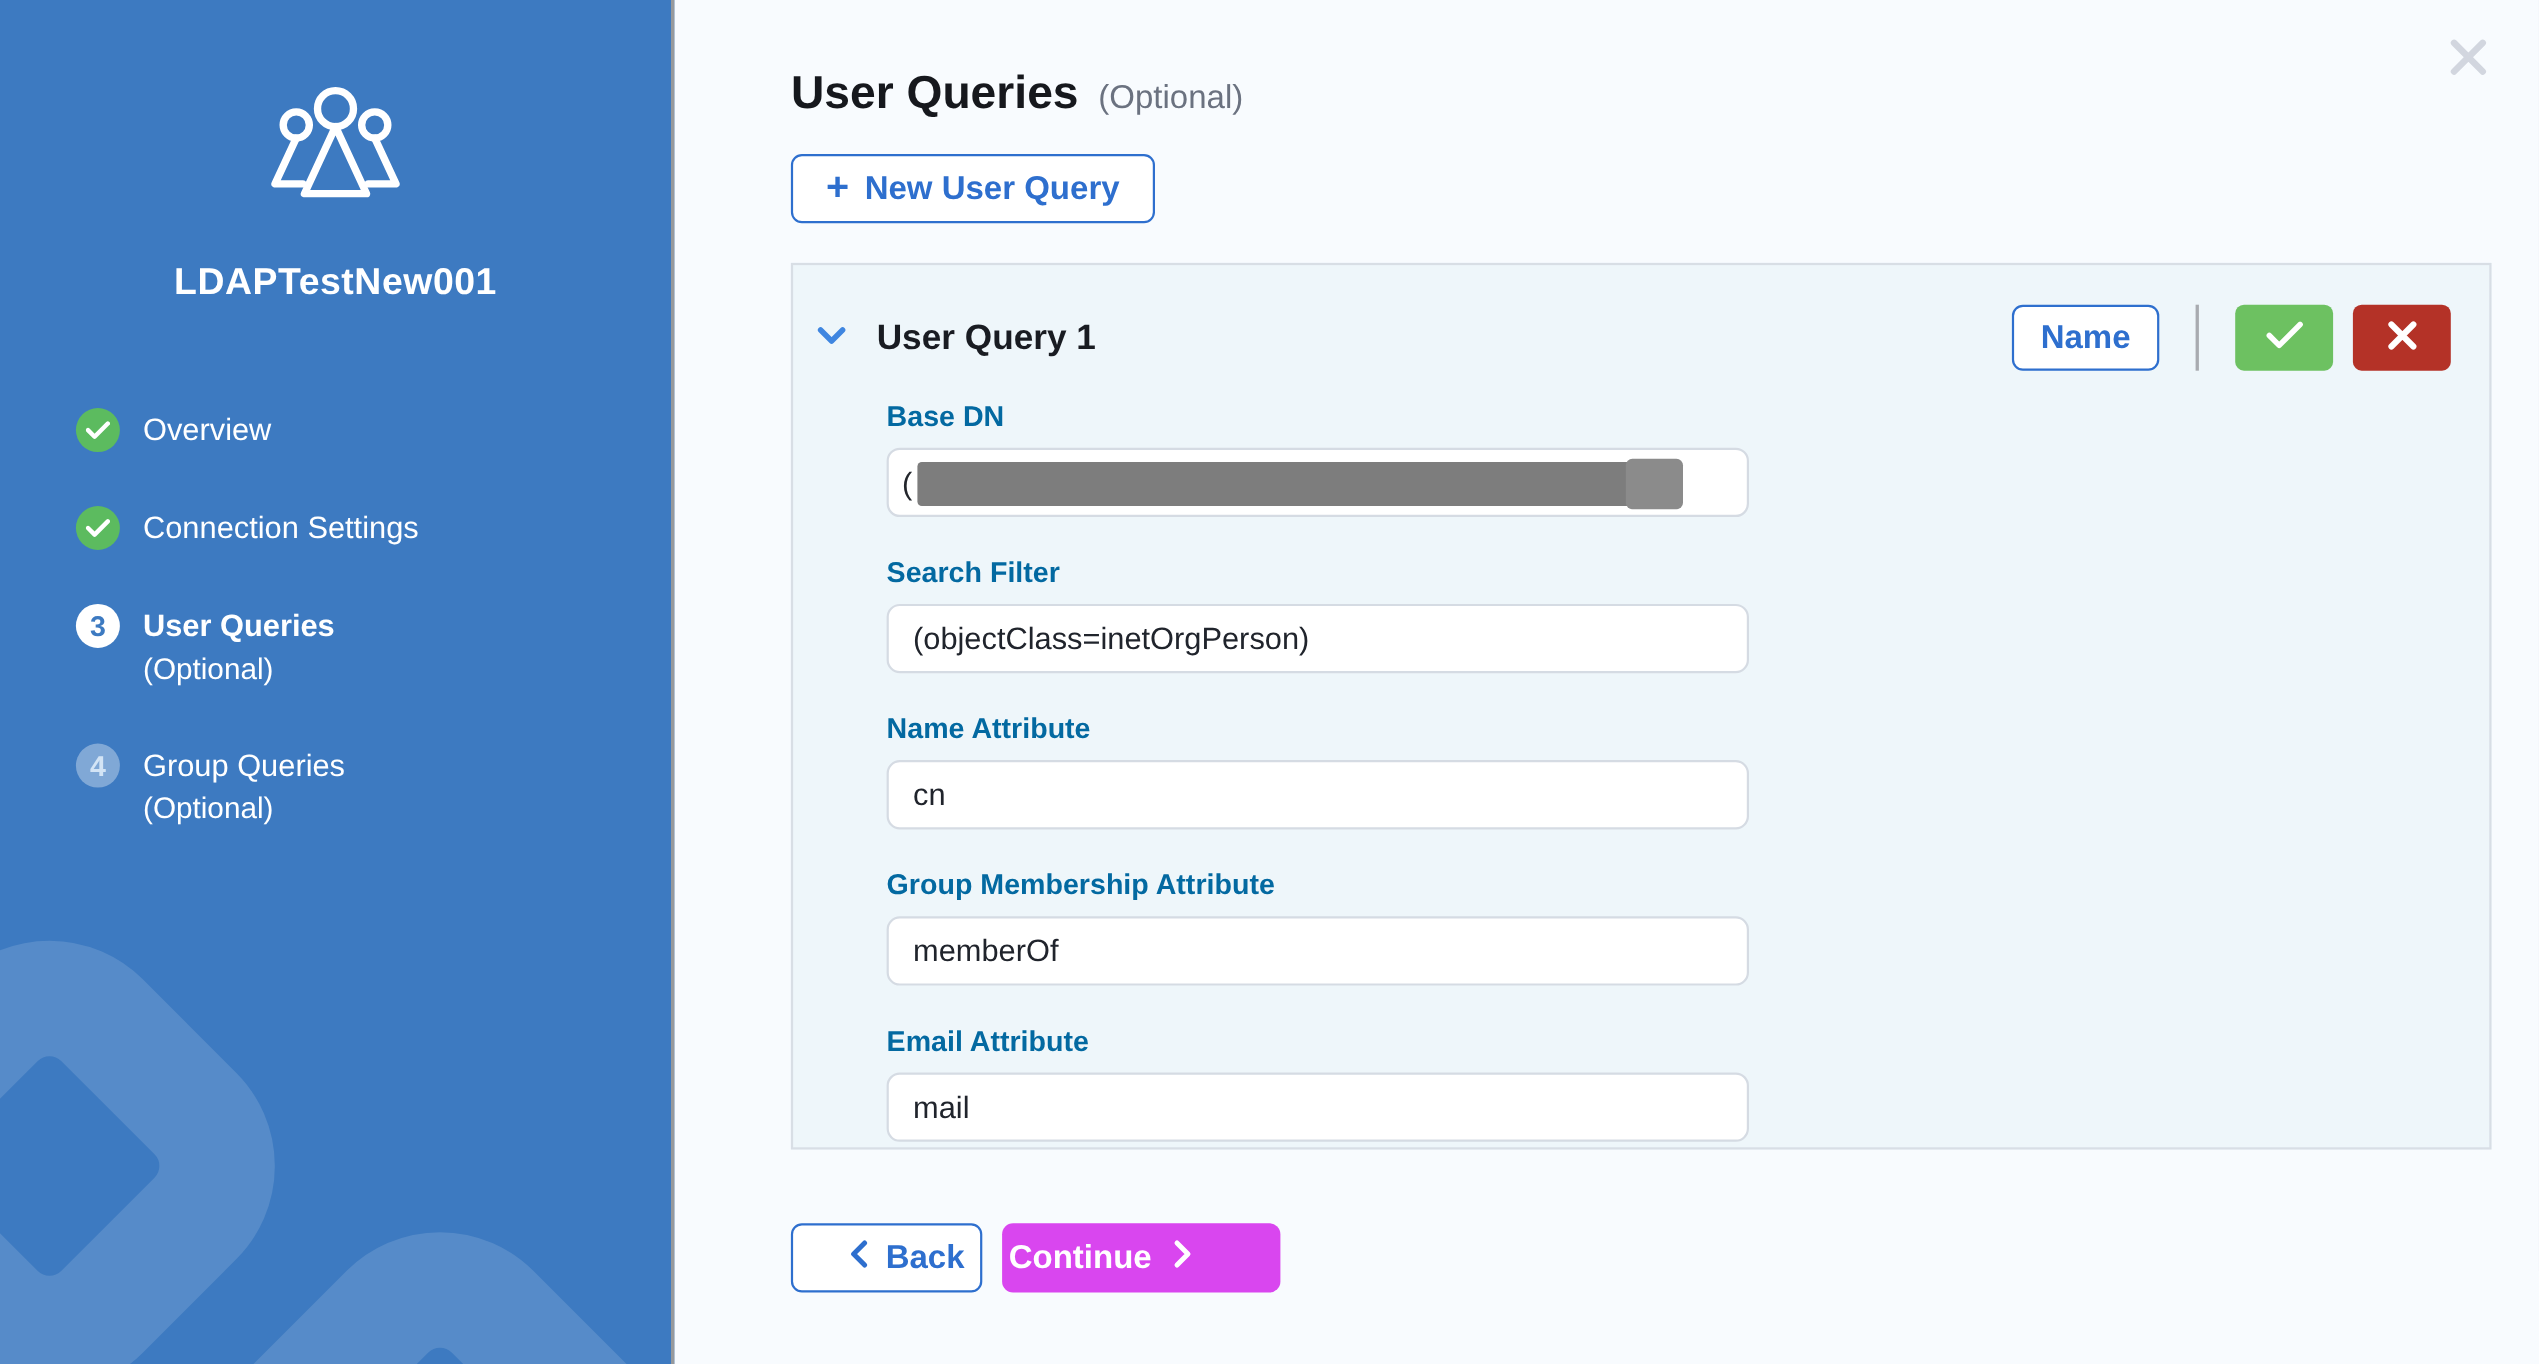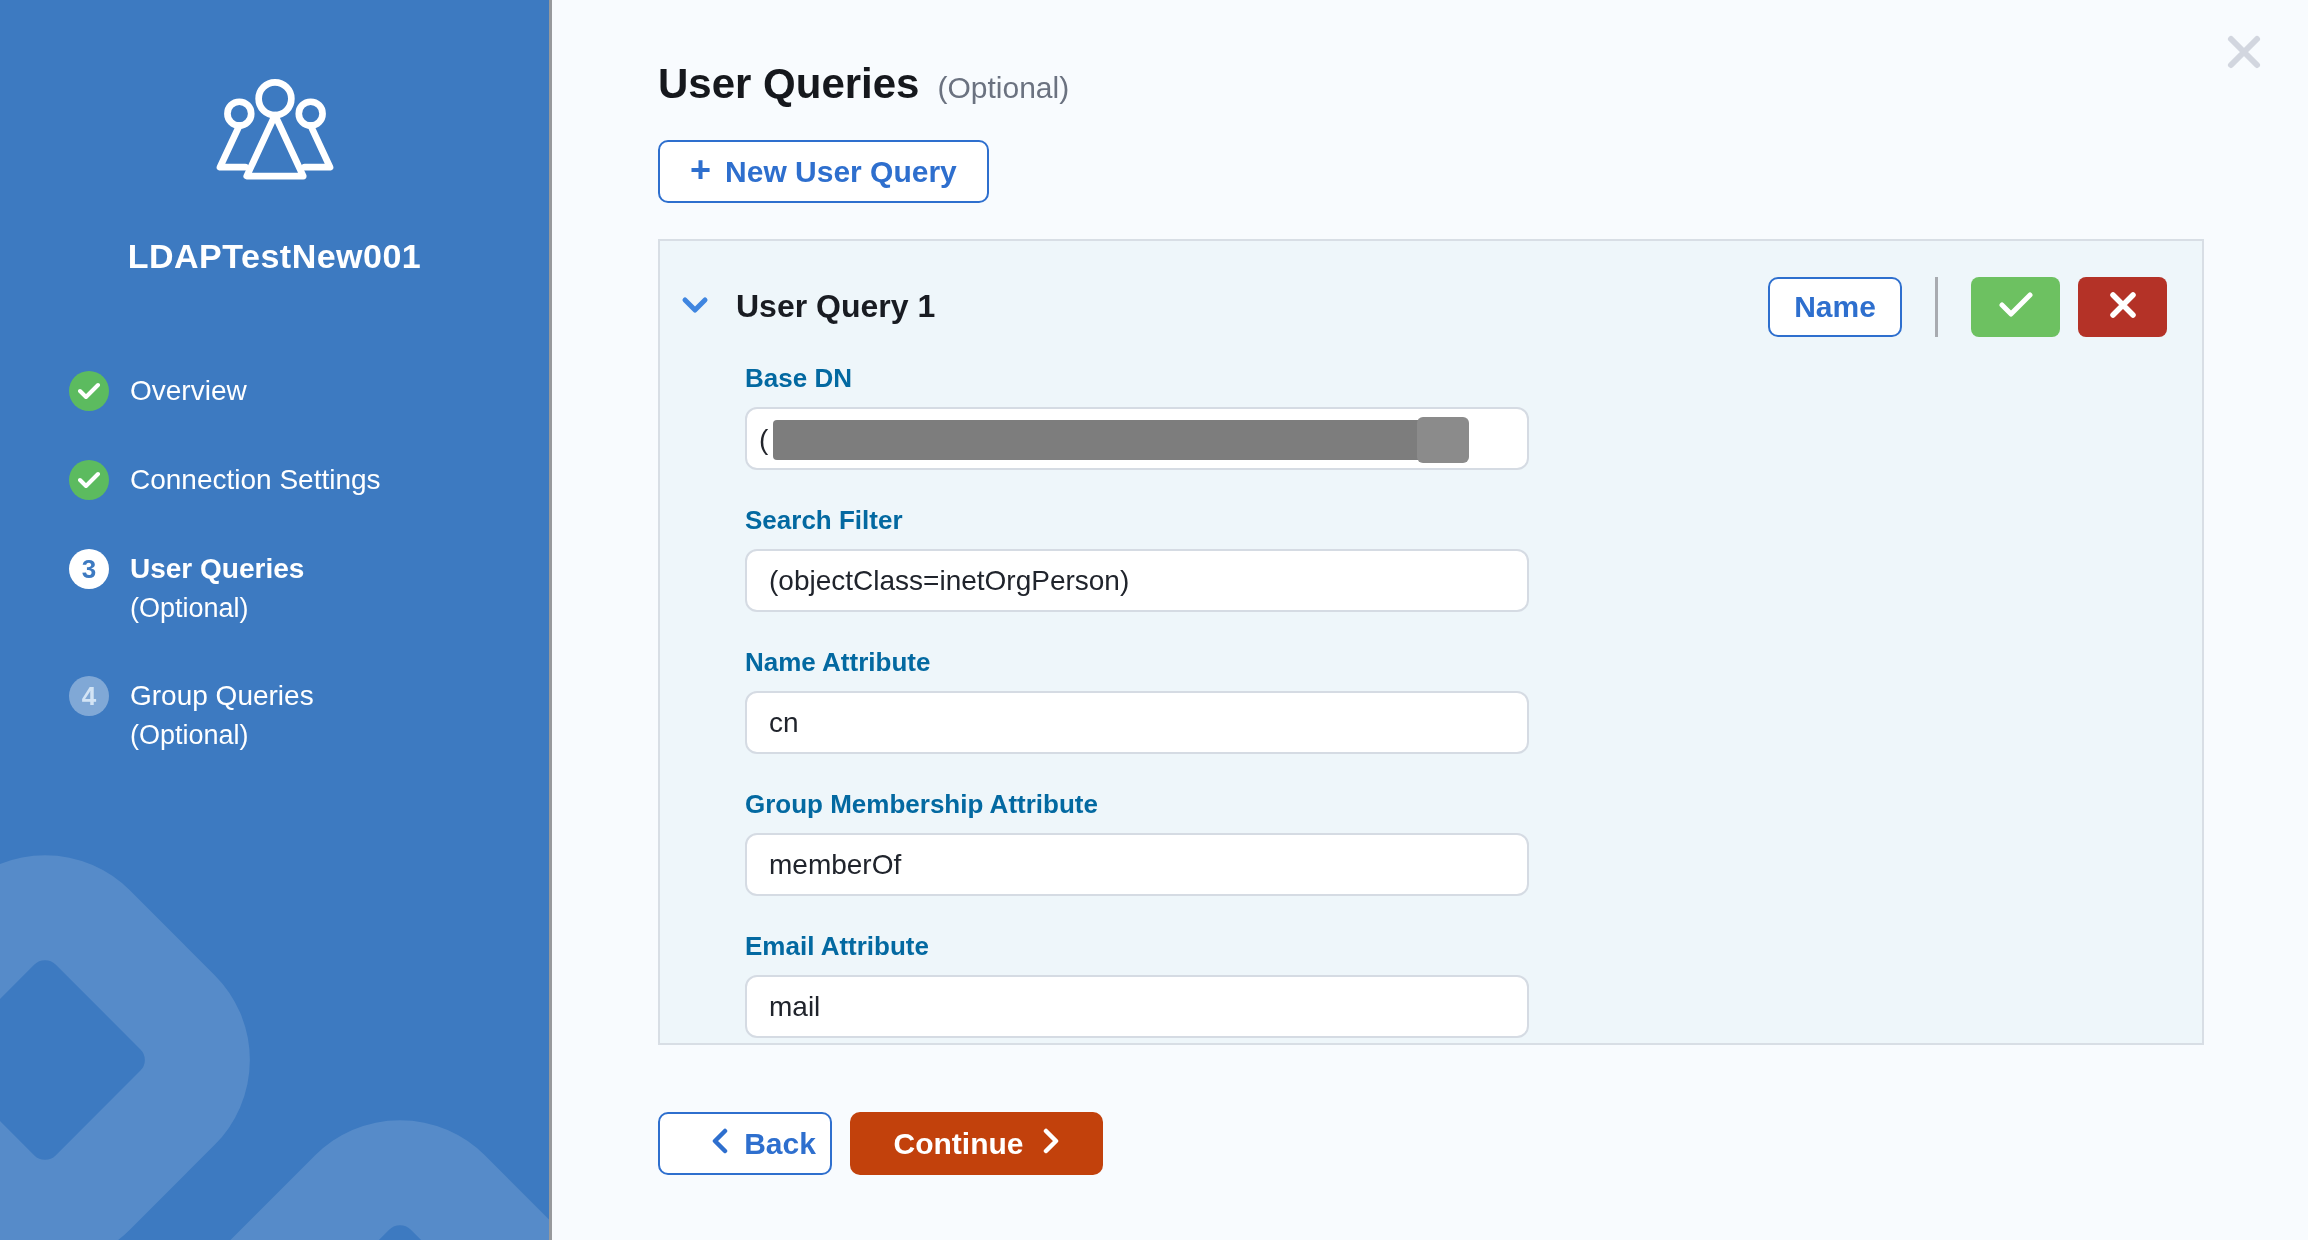--- a/index.html
+++ b/index.html
@@ -11,21 +11,21 @@
   .app {
     width:2308px; height:1240px;
     display:flex;
     background:#f8fbfe;
     overflow:hidden;
     position:relative;
   }
 
   
   .sidebar {
-    width:552px; flex-shrink:0;
+    width:613px; flex-shrink:0;
     background:#3d7ac1;
     border-right:3px solid #97999c;
     position:relative;
     overflow:hidden;
     color:#fff;
   }
   .watermark { position:absolute; inset:0; pointer-events:none; }
   .wm-ring {
     position:absolute;
     width:360px; height:360px;
@@ -122,23 +122,23 @@
     position:absolute; left:670px; top:8px;
     width:52px; height:46px;
     background:#8b8b8b; border-radius:6px;
   }
 
   
   .footer { margin-top:67px; display:flex; gap:18px; }
   .back-btn { width:174px; height:63px; font-size:30px; gap:16px;padding-left:44px; }
   .continue-btn {
     width:253px; height:63px;
-    background:#c2410c; border:none; color:#fff;
+    background:#d946ef; border:none; color:#fff;
     border-radius:10px; font-size:30px; font-weight:600;
-    display:flex; align-items:center; justify-content:center; gap:20px;
+    display:flex; align-items:center; gap:20px;
   }
 </style>
 </head>
 <body>
 
 <div class="app">
 
   <aside class="sidebar">
     <div class="watermark">
       <div class="wm-ring r1"></div>

